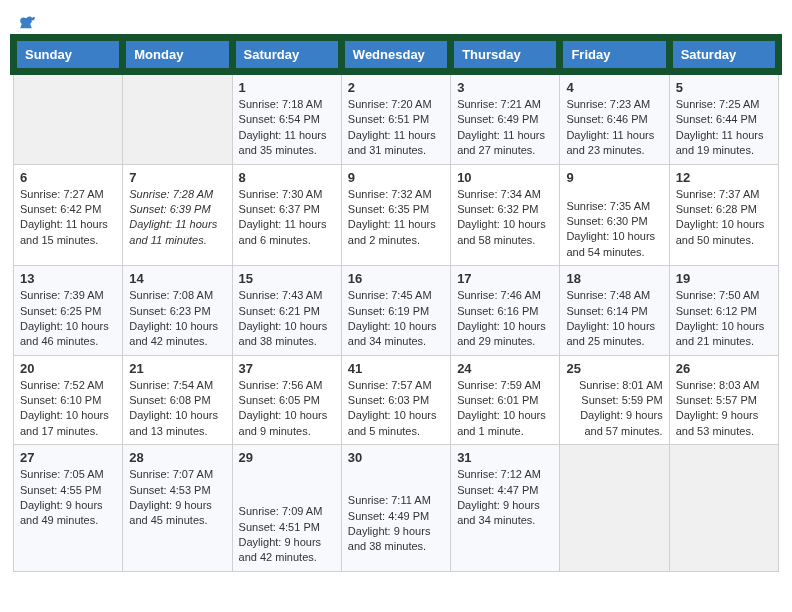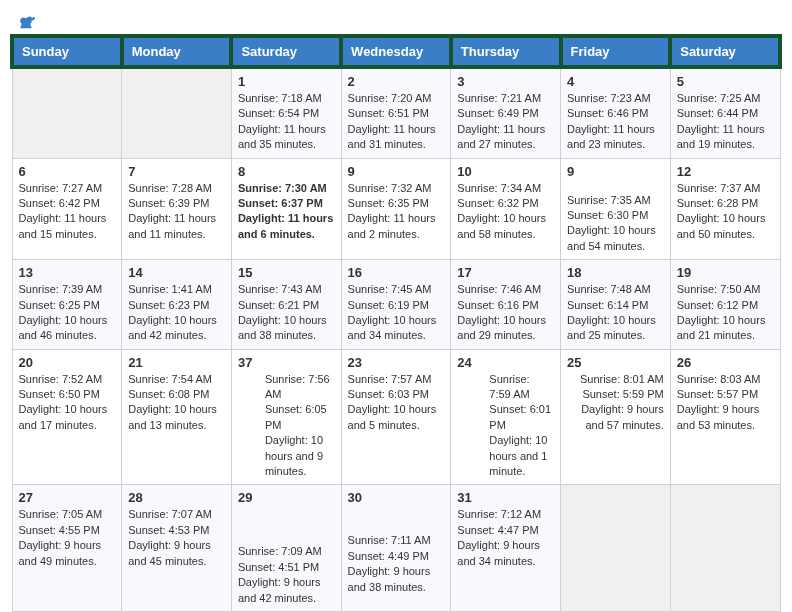--- a/index.html
+++ b/index.html
@@ -54,21 +54,21 @@
       border-collapse: collapse;
       border: 1px solid #ccc;
     }
     .calendar th {
       background: #3a7ec8;
       color: #fff;
       text-align: left;
       padding: 6px 8px;
       font-size: 13px;
       font-weight: bold;
-      border: 4px solid #14532d;
+      border: 7px solid #14532d;
     }
     .calendar td {
       vertical-align: top;
       padding: 5px 6px;
       border: 1px solid #d0d0d0;
       font-size: 11px;
       color: #333;
       width: calc(100% / 7);
       min-height: 80px;
       background: #fff;
@@ -164,27 +164,27 @@
       </tr>
       <tr>
         <td>
           <span class="day-number">6</span>
           <div class="day-info" style="white-space: pre-line;">Sunrise: 7:27 AM
 Sunset: 6:42 PM
 Daylight: 11 hours and 15 minutes.</div>
         </td>
         <td>
           <span class="day-number">7</span>
-          <div class="day-info" style="white-space: pre-line;">Sunrise: 7:28 AM
+          <div class="day-info" style="white-space: pre-line; font-style: italic;">Sunrise: 7:28 AM
 Sunset: 6:39 PM
 Daylight: 11 hours and 11 minutes.</div>
         </td>
         <td>
           <span class="day-number">8</span>
-          <div class="day-info" style="white-space: pre-line; font-weight: bold;">Sunrise: 7:30 AM
+          <div class="day-info" style="white-space: pre-line;">Sunrise: 7:30 AM
 Sunset: 6:37 PM
 Daylight: 11 hours and 6 minutes.</div>
         </td>
         <td>
           <span class="day-number">9</span>
           <div class="day-info" style="white-space: pre-line;">Sunrise: 7:32 AM
 Sunset: 6:35 PM
 Daylight: 11 hours and 2 minutes.</div>
         </td>
         <td>
@@ -208,21 +208,21 @@
       </tr>
       <tr>
         <td>
           <span class="day-number">13</span>
           <div class="day-info" style="white-space: pre-line;">Sunrise: 7:39 AM
 Sunset: 6:25 PM
 Daylight: 10 hours and 46 minutes.</div>
         </td>
         <td>
           <span class="day-number">14</span>
-          <div class="day-info" style="white-space: pre-line;">Sunrise: 1:41 AM
+          <div class="day-info" style="white-space: pre-line;">Sunrise: 7:08 AM
 Sunset: 6:23 PM
 Daylight: 10 hours and 42 minutes.</div>
         </td>
         <td>
           <span class="day-number">15</span>
           <div class="day-info" style="white-space: pre-line;">Sunrise: 7:43 AM
 Sunset: 6:21 PM
 Daylight: 10 hours and 38 minutes.</div>
         </td>
         <td>
@@ -247,44 +247,44 @@
           <span class="day-number">19</span>
           <div class="day-info" style="white-space: pre-line;">Sunrise: 7:50 AM
 Sunset: 6:12 PM
 Daylight: 10 hours and 21 minutes.</div>
         </td>
       </tr>
       <tr>
         <td>
           <span class="day-number">20</span>
           <div class="day-info" style="white-space: pre-line;">Sunrise: 7:52 AM
-Sunset: 6:50 PM
+Sunset: 6:10 PM
 Daylight: 10 hours and 17 minutes.</div>
         </td>
         <td>
           <span class="day-number">21</span>
           <div class="day-info" style="white-space: pre-line;">Sunrise: 7:54 AM
 Sunset: 6:08 PM
 Daylight: 10 hours and 13 minutes.</div>
         </td>
         <td>
           <span class="day-number">37</span>
-          <div class="day-info" style="white-space: pre-line; margin-left: 27px;">Sunrise: 7:56 AM
+          <div class="day-info" style="white-space: pre-line;">Sunrise: 7:56 AM
 Sunset: 6:05 PM
 Daylight: 10 hours and 9 minutes.</div>
         </td>
         <td>
-          <span class="day-number">23</span>
+          <span class="day-number">41</span>
           <div class="day-info" style="white-space: pre-line;">Sunrise: 7:57 AM
 Sunset: 6:03 PM
 Daylight: 10 hours and 5 minutes.</div>
         </td>
         <td>
           <span class="day-number">24</span>
-          <div class="day-info" style="white-space: pre-line; margin-left: 32px;">Sunrise: 7:59 AM
+          <div class="day-info" style="white-space: pre-line;">Sunrise: 7:59 AM
 Sunset: 6:01 PM
 Daylight: 10 hours and 1 minute.</div>
         </td>
         <td>
           <span class="day-number">25</span>
           <div class="day-info" style="white-space: pre-line; text-align: right;">Sunrise: 8:01 AM
 Sunset: 5:59 PM
 Daylight: 9 hours and 57 minutes.</div>
         </td>
         <td>

